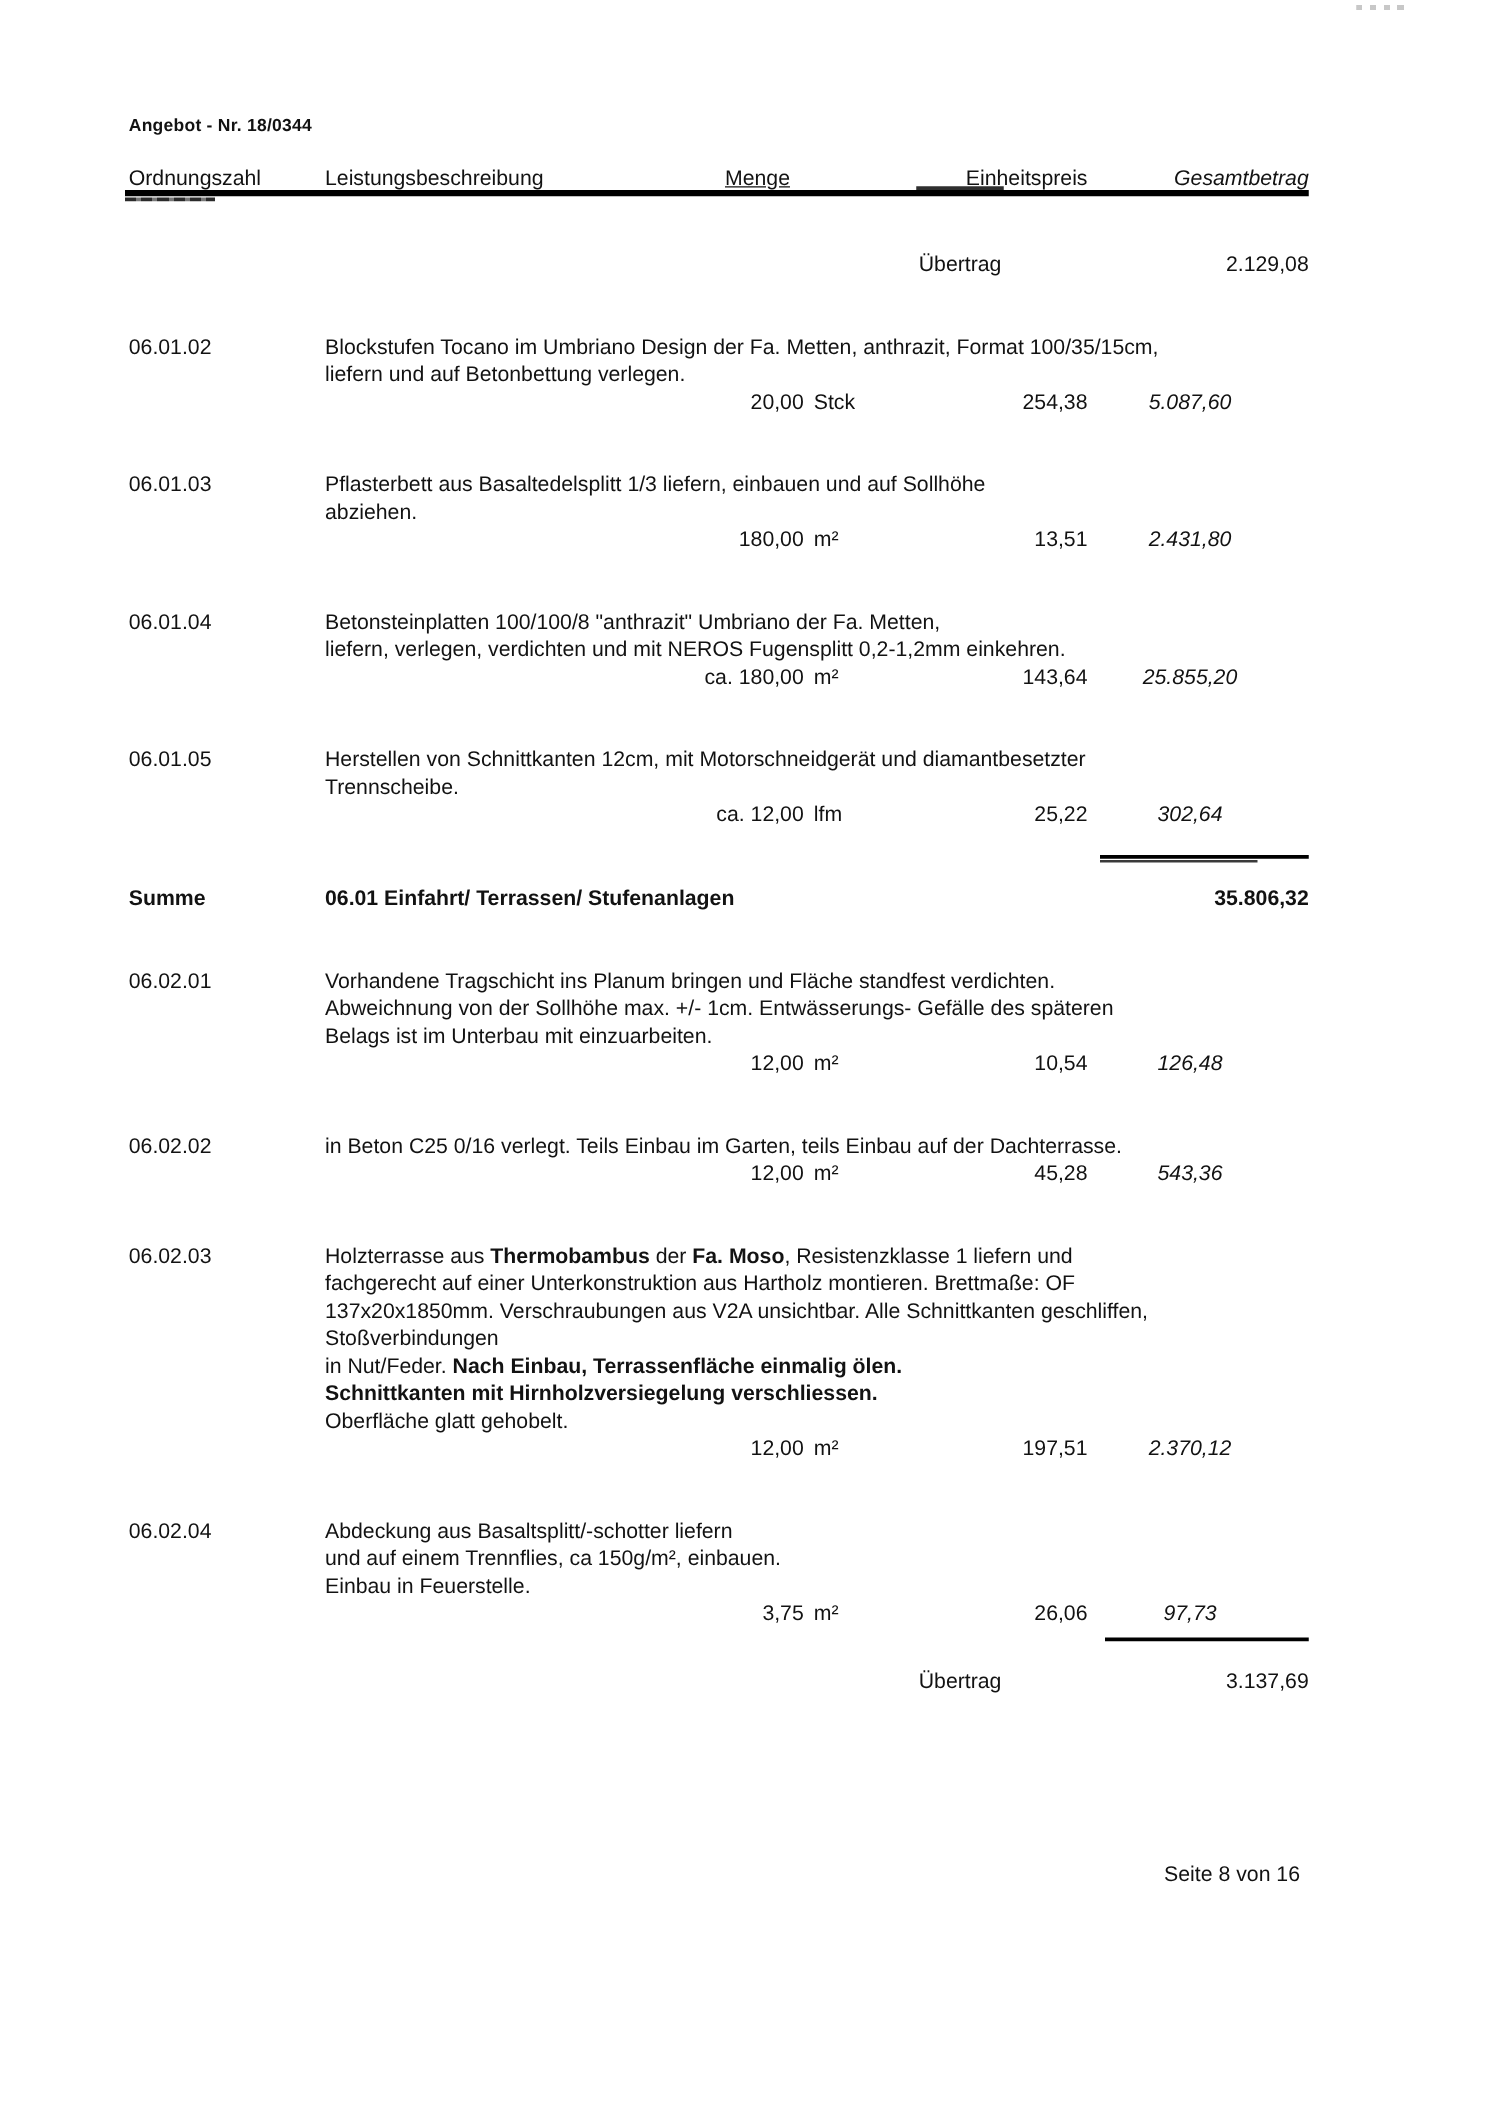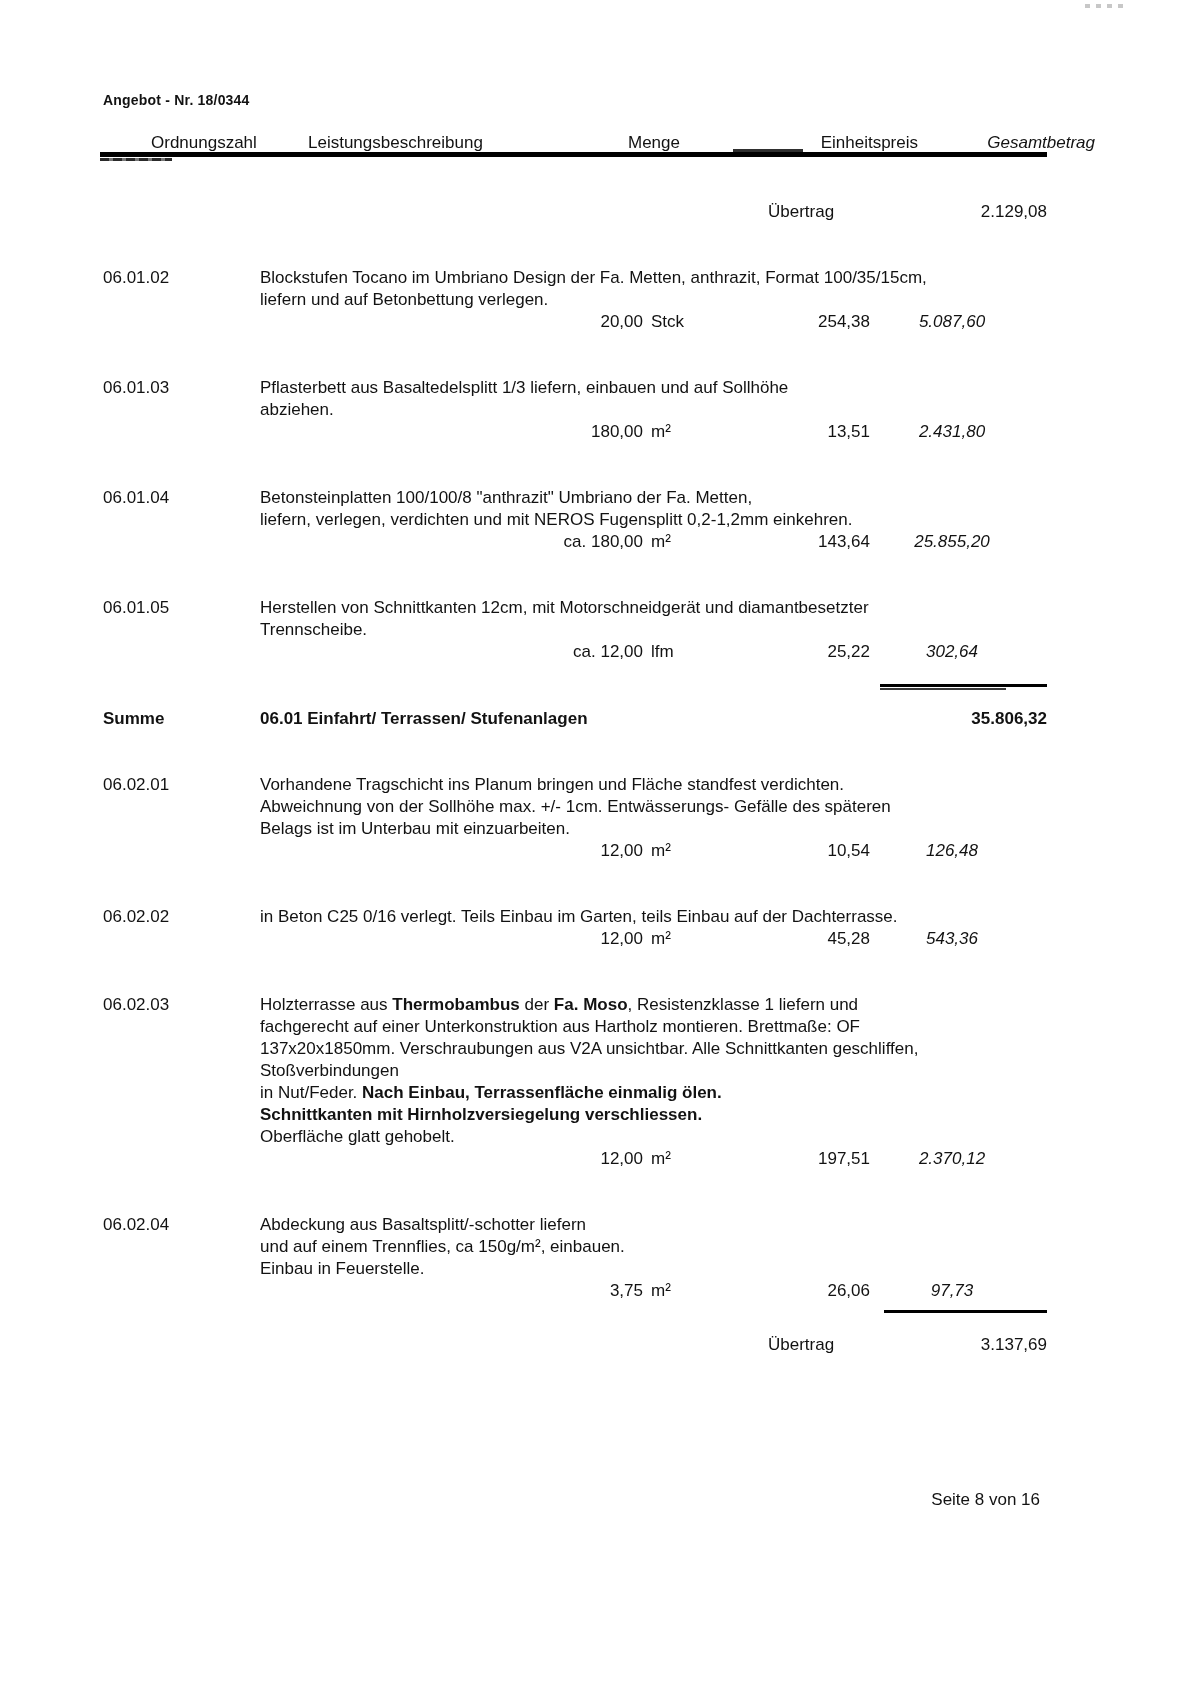--- a/index.html
+++ b/index.html
@@ -10,39 +10,39 @@
   .page { position:absolute; inset:0; }
 
   
   .corner-art { position:absolute; left:1085px; top:4px; width:40px; height:4px;
     background:repeating-linear-gradient(90deg,#9a9a9a 0 5px,transparent 5px 11px); opacity:.55; }
 
   .doc-title { position:absolute; left:103px; top:89px; font-size:14px; font-weight:bold; letter-spacing:.2px; }
 
   
   .thead { position:absolute; left:103px; top:132px; width:944px; height:22px; }
-  .th { position:absolute; top:0; white-space:nowrap;margin-left:48px; }
+  .th { position:absolute; top:0; white-space:nowrap; }
   .th-pos   { left:0; }
   .th-desc  { left:157px; }
-  .th-menge { left:477px; }
+  .th-menge { left:477px;text-decoration:underline; }
   .th-ep    { left:540px; width:227px; text-align:right; }
   .th-gb    { left:744px; width:200px; text-align:right;font-style:italic; }
 
   .head-rule { position:absolute; left:100px; top:152px; width:947px; height:5px; background:#000; }
   .head-rule-frag-left { position:absolute; left:100px; top:158px; width:72px; height:3px;
     background:repeating-linear-gradient(90deg,#2a2a2a 0 9px,#777 9px 13px); }
   .head-rule-frag-mid { position:absolute; left:733px; top:149px; width:70px; height:3px; background:#2f2f2f; }
 
   
   #rows { position:absolute; left:0; top:161px; width:1197px; }
   .row { position:relative; }
 
   .row-carry { margin-top:40px; height:22px; }
   .row-carry.has-rule { margin-top:32px; }
-  .carry-label { position:absolute; left:735px;margin-left:33px; }
+  .carry-label { position:absolute; left:735px; }
   .carry-amount { position:absolute; left:847px; width:200px; text-align:right; }
   .carry-rule { position:absolute; left:884px; top:-24px; width:163px; height:3px; background:#000; }
 
   .row-item { margin-top:44px; }
   .item-pos { position:absolute; left:103px; top:0; white-space:nowrap; }
   .item-body { margin-left:260px; width:787px; }
   .desc-line { white-space:nowrap; }
   .seg.bold { font-weight:bold; }
   .amount-line { position:relative; height:22px; }
   .al-qty  { position:absolute; left:120px; width:263px; text-align:right; white-space:nowrap; }

